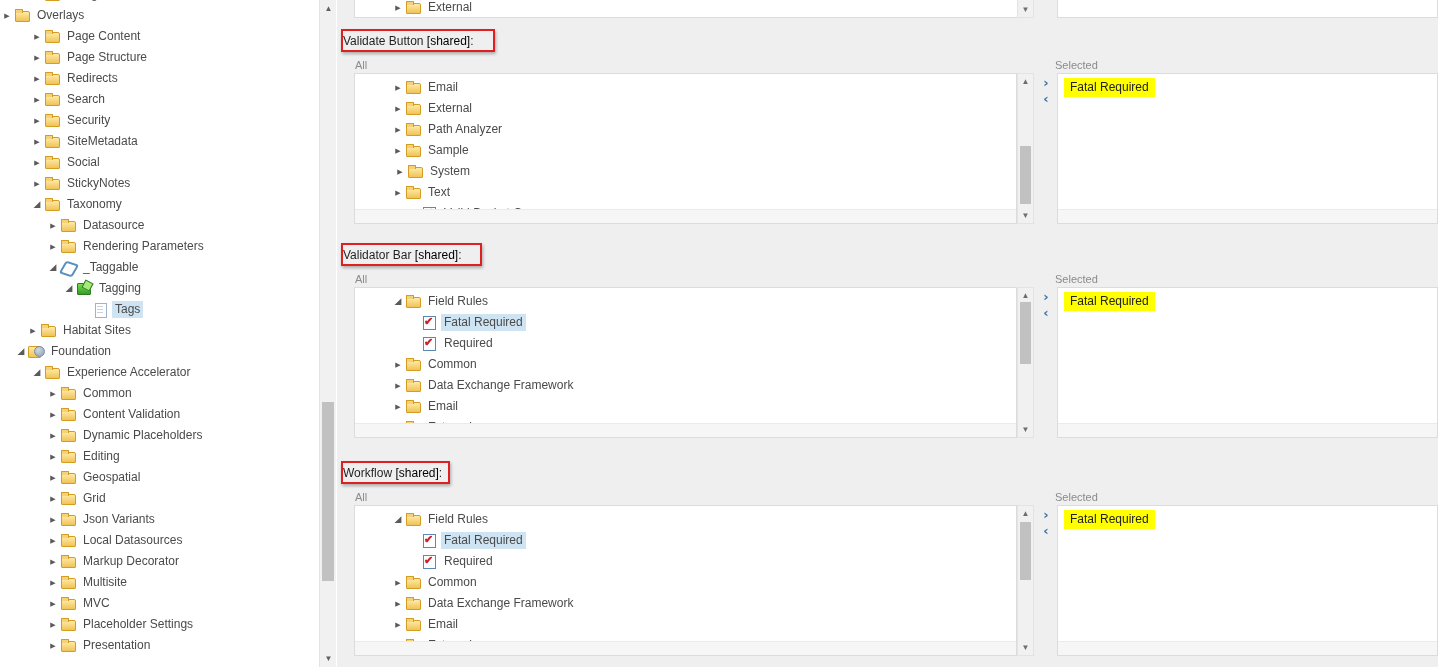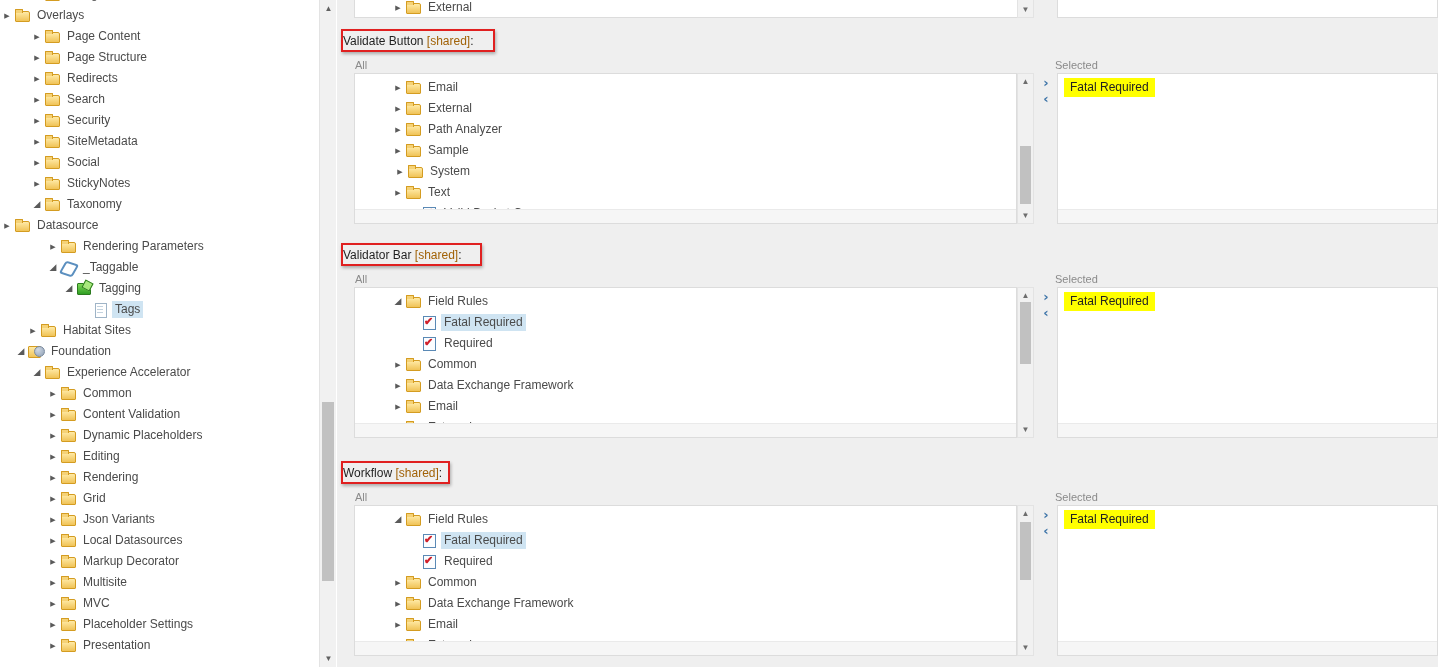--- a/index.html
+++ b/index.html
@@ -182,21 +182,21 @@
   .field-block { position: absolute; left: 0; width: 1101px; }
   .field-title {
     position: relative;
     font-size: 12px;
     color: #1f1f1f;
     height: 17px;
     line-height: 17px;
     padding-left: 6px;
     white-space: nowrap;
   }
-  .field-title .shared { color: #a16207; }
+  .field-title .shared { color: #000000; }
   .annot-box {
     position: absolute;
     border: 2px solid #e02020;
     pointer-events: none;
     box-shadow: 1px 2px 3px rgba(0,0,0,0.28);
   }
   .col-head {
     position: absolute;
     font-size: 11px;
     color: #8a8a8a;
@@ -260,33 +260,33 @@
         <div class="tree-node" style="position: absolute; top: 5px; left: 0px;"><span class="tw collapsed"></span><span class="ico ico-folder"></span><span class="node-label">Overlays</span></div>
         <div class="tree-node" style="padding-left: 30px; position: absolute; top: 26px; left: 0px;"><span class="tw collapsed"></span><span class="ico ico-folder"></span><span class="node-label">Page Content</span></div>
         <div class="tree-node" style="padding-left: 30px; position: absolute; top: 47px; left: 0px;"><span class="tw collapsed"></span><span class="ico ico-folder"></span><span class="node-label">Page Structure</span></div>
         <div class="tree-node" style="padding-left: 30px; position: absolute; top: 68px; left: 0px;"><span class="tw collapsed"></span><span class="ico ico-folder"></span><span class="node-label">Redirects</span></div>
         <div class="tree-node" style="padding-left: 30px; position: absolute; top: 89px; left: 0px;"><span class="tw collapsed"></span><span class="ico ico-folder"></span><span class="node-label">Search</span></div>
         <div class="tree-node" style="padding-left: 30px; position: absolute; top: 110px; left: 0px;"><span class="tw collapsed"></span><span class="ico ico-folder"></span><span class="node-label">Security</span></div>
         <div class="tree-node" style="padding-left: 30px; position: absolute; top: 131px; left: 0px;"><span class="tw collapsed"></span><span class="ico ico-folder"></span><span class="node-label">SiteMetadata</span></div>
         <div class="tree-node" style="padding-left: 30px; position: absolute; top: 152px; left: 0px;"><span class="tw collapsed"></span><span class="ico ico-folder"></span><span class="node-label">Social</span></div>
         <div class="tree-node" style="padding-left: 30px; position: absolute; top: 173px; left: 0px;"><span class="tw collapsed"></span><span class="ico ico-folder"></span><span class="node-label">StickyNotes</span></div>
         <div class="tree-node" style="padding-left: 30px; position: absolute; top: 194px; left: 0px;"><span class="tw expanded"></span><span class="ico ico-folder"></span><span class="node-label">Taxonomy</span></div>
-        <div class="tree-node" style="position: absolute; top: 215px; left: 0px;"><span class="tw collapsed"></span><span class="ico ico-folder"></span><span class="node-label">Datasource</span></div>
+        <div class="tree-node" style="padding-left: 46px; position: absolute; top: 215px; left: 0px;"><span class="tw collapsed"></span><span class="ico ico-folder"></span><span class="node-label">Datasource</span></div>
         <div class="tree-node" style="padding-left: 46px; position: absolute; top: 236px; left: 0px;"><span class="tw collapsed"></span><span class="ico ico-folder"></span><span class="node-label">Rendering Parameters</span></div>
         <div class="tree-node" style="padding-left: 46px; position: absolute; top: 257px; left: 0px;"><span class="tw expanded"></span><span class="ico ico-template"></span><span class="node-label">_Taggable</span></div>
         <div class="tree-node" style="padding-left: 62px; position: absolute; top: 278px; left: 0px;"><span class="tw expanded"></span><span class="ico ico-tagging"></span><span class="node-label">Tagging</span></div>
         <div class="tree-node" style="padding-left: 78px; position: absolute; top: 299px; left: 0px;"><span class="tw none"></span><span class="ico ico-doc"></span><span class="node-label sel">Tags</span></div>
         <div class="tree-node" style="padding-left: 14px; position: absolute; top: 320px; left: 0px; margin-left: 12px;"><span class="tw collapsed"></span><span class="ico ico-folder"></span><span class="node-label">Habitat Sites</span></div>
         <div class="tree-node" style="padding-left: 14px; position: absolute; top: 341px; left: 0px;"><span class="tw expanded"></span><span class="ico ico-globe"></span><span class="node-label">Foundation</span></div>
         <div class="tree-node" style="padding-left: 30px; position: absolute; top: 362px; left: 0px;"><span class="tw expanded"></span><span class="ico ico-folder"></span><span class="node-label">Experience Accelerator</span></div>
         <div class="tree-node" style="padding-left: 46px; position: absolute; top: 383px; left: 0px;"><span class="tw collapsed"></span><span class="ico ico-folder"></span><span class="node-label">Common</span></div>
         <div class="tree-node" style="padding-left: 46px; position: absolute; top: 404px; left: 0px;"><span class="tw collapsed"></span><span class="ico ico-folder"></span><span class="node-label">Content Validation</span></div>
         <div class="tree-node" style="padding-left: 46px; position: absolute; top: 425px; left: 0px;"><span class="tw collapsed"></span><span class="ico ico-folder"></span><span class="node-label">Dynamic Placeholders</span></div>
         <div class="tree-node" style="padding-left: 46px; position: absolute; top: 446px; left: 0px;"><span class="tw collapsed"></span><span class="ico ico-folder"></span><span class="node-label">Editing</span></div>
-        <div class="tree-node" style="padding-left: 46px; position: absolute; top: 467px; left: 0px;"><span class="tw collapsed"></span><span class="ico ico-folder"></span><span class="node-label">Rendering</span></div>
+        <div class="tree-node" style="padding-left: 46px; position: absolute; top: 467px; left: 0px;"><span class="tw collapsed"></span><span class="ico ico-folder"></span><span class="node-label">Geospatial</span></div>
         <div class="tree-node" style="padding-left: 46px; position: absolute; top: 488px; left: 0px;"><span class="tw collapsed"></span><span class="ico ico-folder"></span><span class="node-label">Grid</span></div>
         <div class="tree-node" style="padding-left: 46px; position: absolute; top: 509px; left: 0px;"><span class="tw collapsed"></span><span class="ico ico-folder"></span><span class="node-label">Json Variants</span></div>
         <div class="tree-node" style="padding-left: 46px; position: absolute; top: 530px; left: 0px;"><span class="tw collapsed"></span><span class="ico ico-folder"></span><span class="node-label">Local Datasources</span></div>
         <div class="tree-node" style="padding-left: 46px; position: absolute; top: 551px; left: 0px;"><span class="tw collapsed"></span><span class="ico ico-folder"></span><span class="node-label">Markup Decorator</span></div>
         <div class="tree-node" style="padding-left: 46px; position: absolute; top: 572px; left: 0px;"><span class="tw collapsed"></span><span class="ico ico-folder"></span><span class="node-label">Multisite</span></div>
         <div class="tree-node" style="padding-left: 46px; position: absolute; top: 593px; left: 0px;"><span class="tw collapsed"></span><span class="ico ico-folder"></span><span class="node-label">MVC</span></div>
         <div class="tree-node" style="padding-left: 46px; position: absolute; top: 614px; left: 0px;"><span class="tw collapsed"></span><span class="ico ico-folder"></span><span class="node-label">Placeholder Settings</span></div>
         <div class="tree-node" style="padding-left: 46px; position: absolute; top: 635px; left: 0px;"><span class="tw collapsed"></span><span class="ico ico-folder"></span><span class="node-label">Presentation</span></div>
       </div>
   </div>

